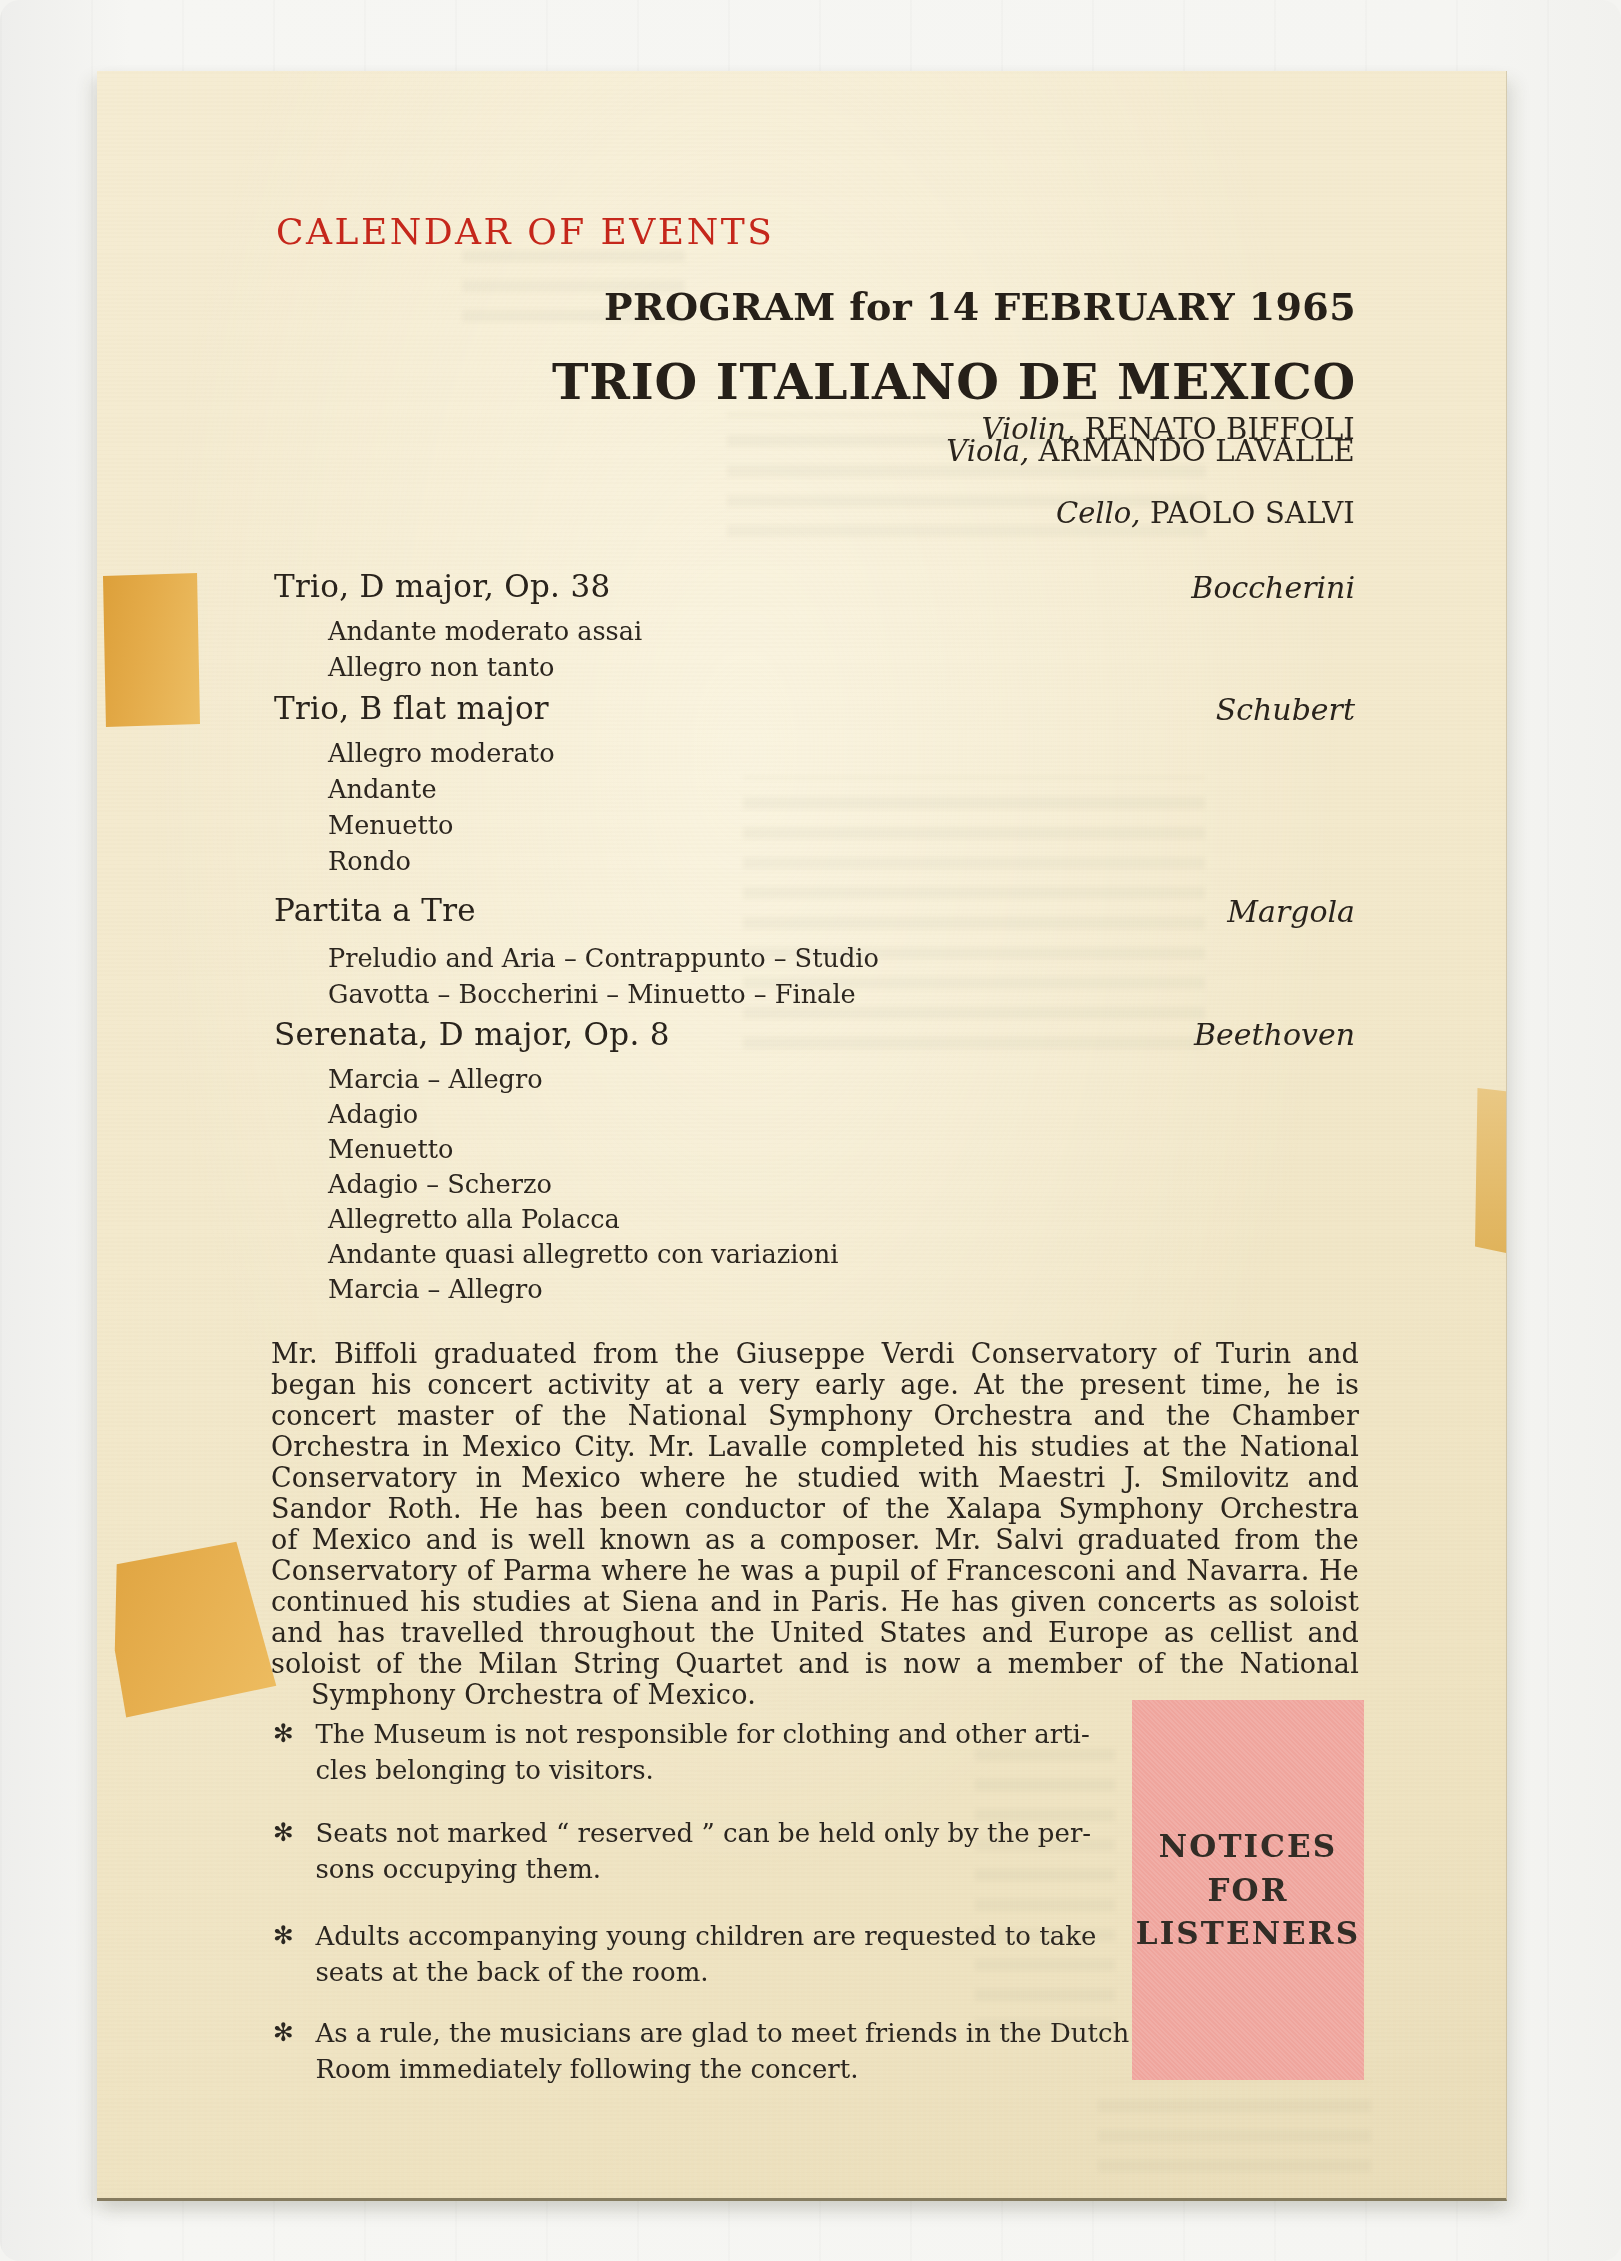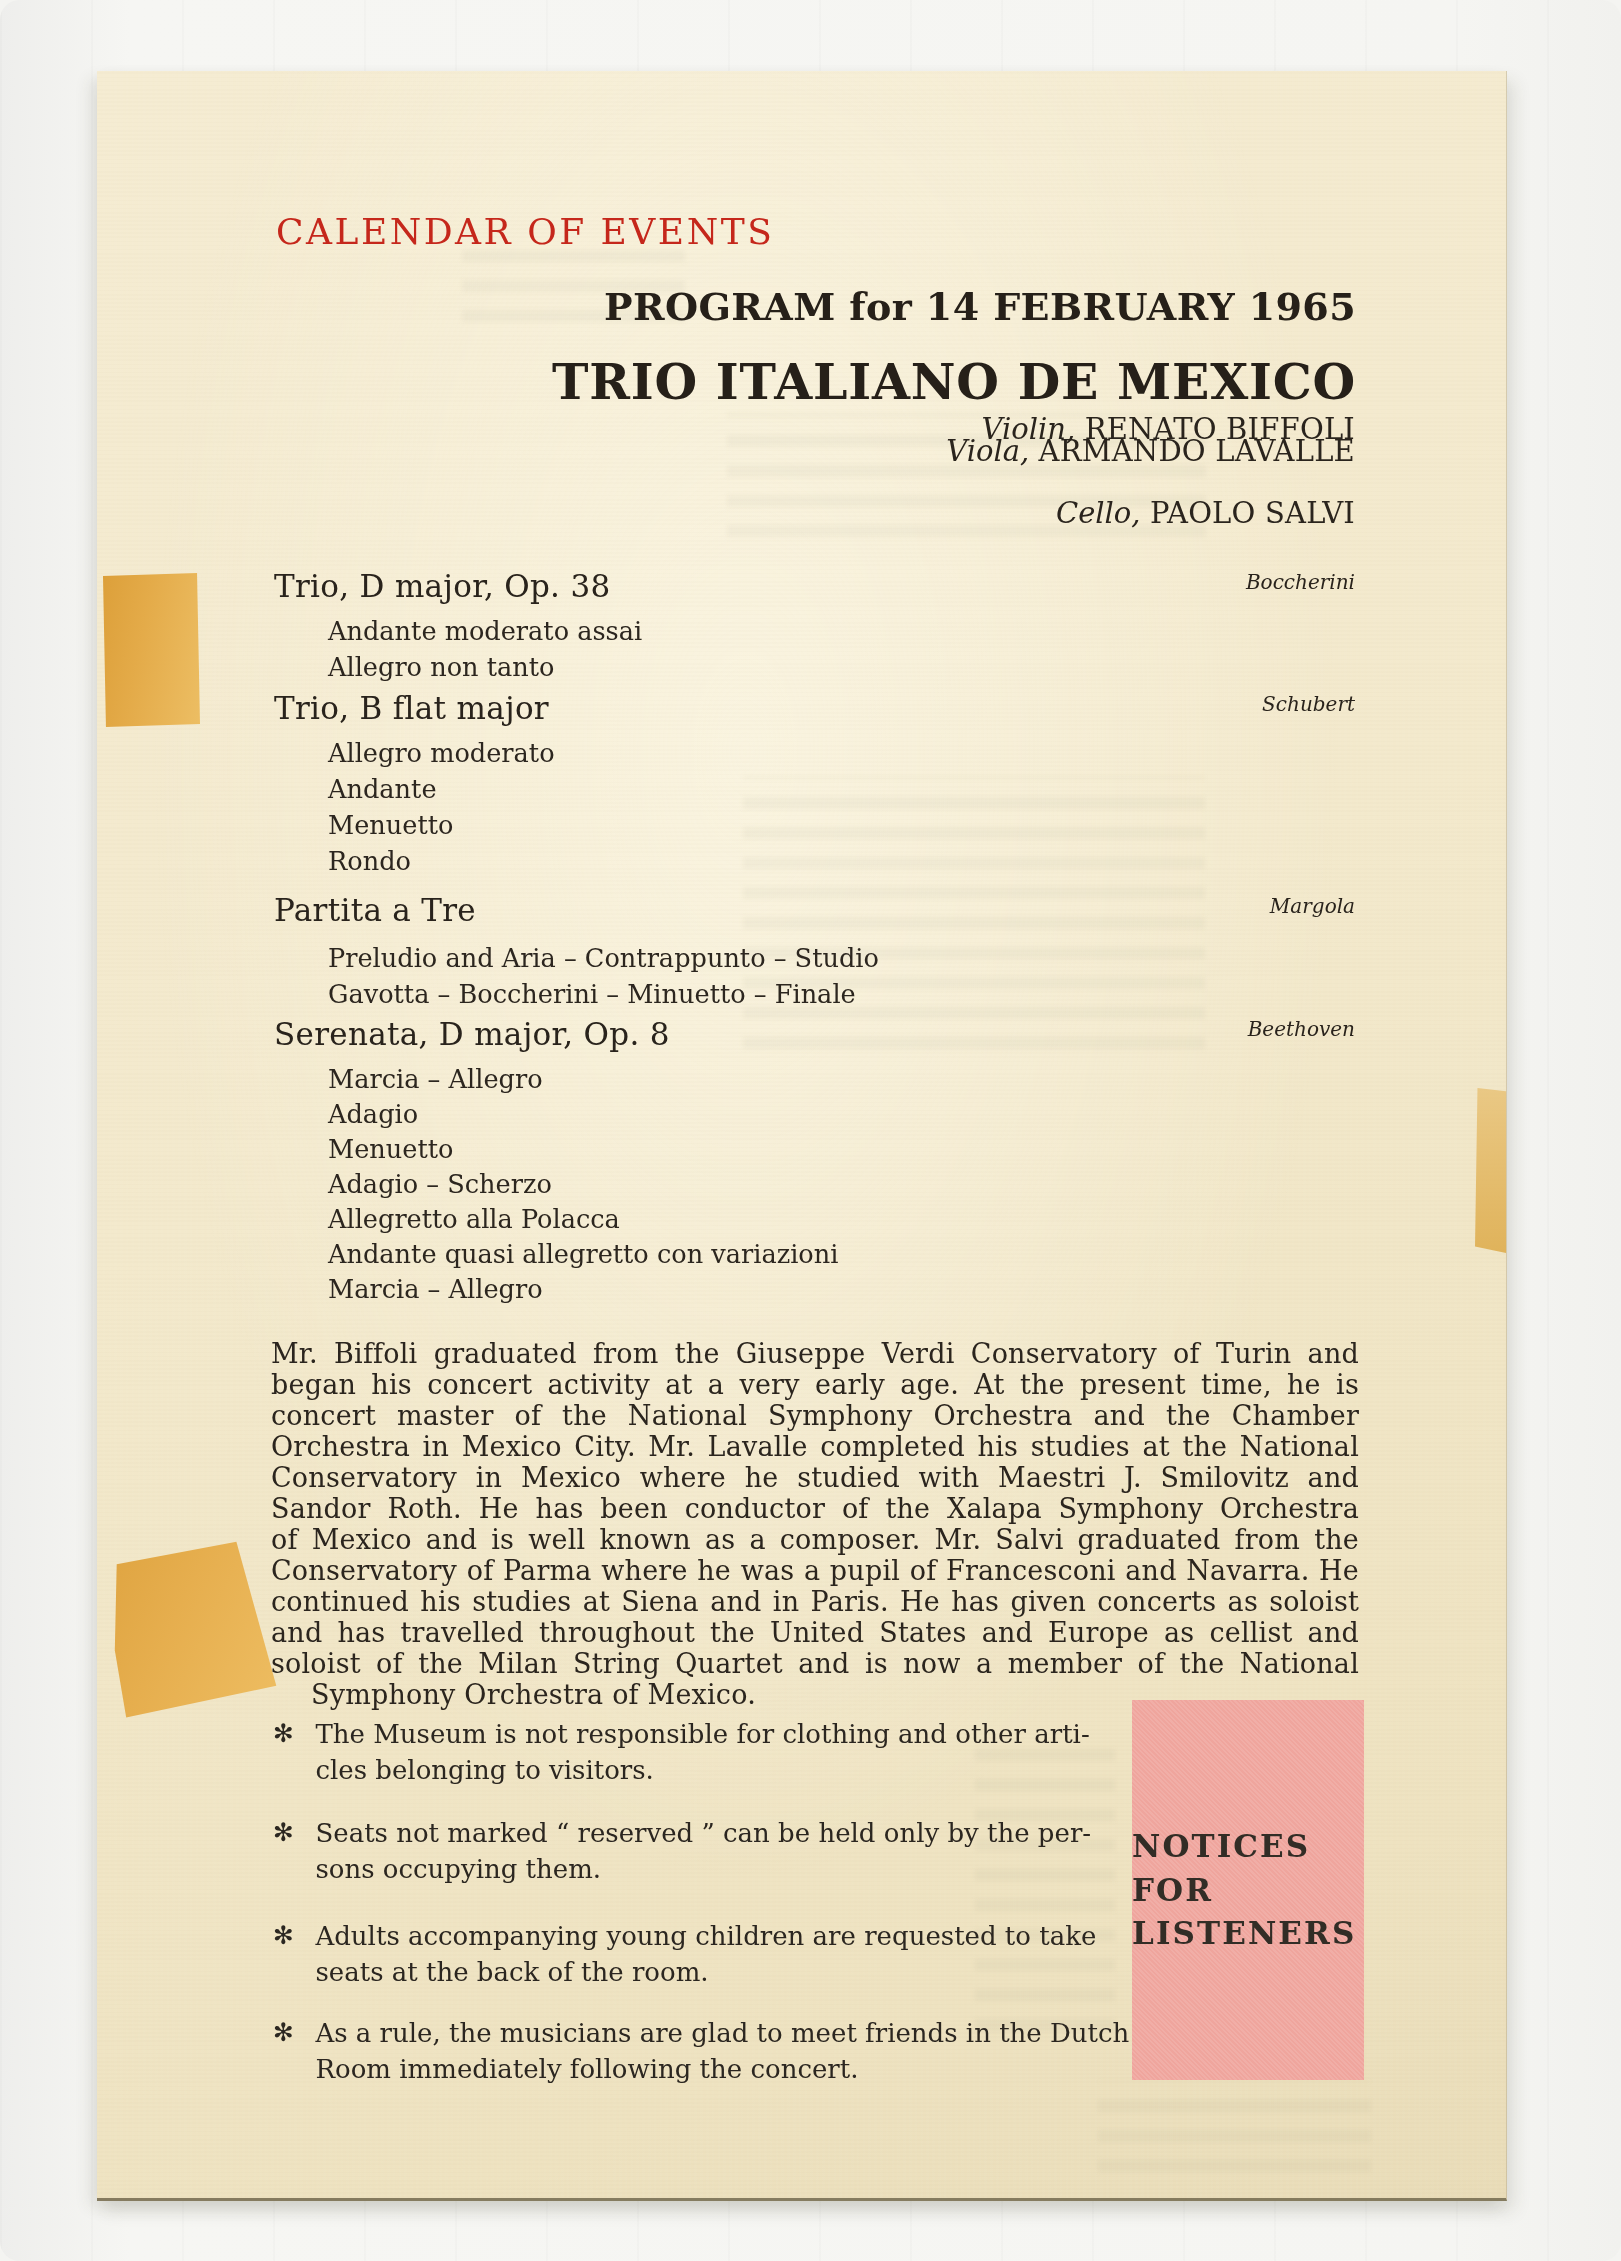--- a/index.html
+++ b/index.html
@@ -63,40 +63,40 @@
   }
   .hdr{right:265px;text-align:right;font-weight:bold;color:#262019;}
   #program-title{top:284px;font-size:38px;letter-spacing:0.4px;}
   #ensemble-name{top:353px;font-size:49px;letter-spacing:0.8px;}
   .performer{right:266px;text-align:right;font-size:29px;letter-spacing:0.2px;color:#2a241d;}
   .performer .role{font-style:italic;letter-spacing:0;}
   #performer-1{top:412px;} #performer-2{top:434px;} #performer-3{top:496px;}
   .work-title{left:274px;font-size:31px;letter-spacing:0.3px;color:#29231c;}
   .movements{left:328px;font-size:25.6px;line-height:36px;color:#2c261f;}
   .movements.tight{line-height:35px;}
-  .composer{right:266px;text-align:right;font-style:italic;font-size:20px;color:#29231c;}
+  .composer{right:266px;text-align:right;font-style:italic;font-size:30px;color:#29231c;}
   
   #biography{left:271px;top:1338px;width:1088px;font-size:27px;line-height:31px;color:#2b251e;}
   #biography .bline{display:block;text-align:justify;text-align-last:justify;letter-spacing:0.2px;}
   #biography .bline.last{text-align-last:left;margin-left:40px;}
   
   .notice{position:absolute;left:273px;display:flex;align-items:flex-start;}
   .notice .bullet{
     font-family:"DejaVu Sans","Liberation Sans",sans-serif;
     font-size:25px;line-height:36px;color:#2b2721;margin-right:21.5px;flex:none;
   }
   .notice .nlines{font-size:26px;line-height:36px;color:#2b2620;font-weight:500;}
   .notice .nline{display:block;}
   #notice-1{top:1716px;} #notice-2{top:1815px;} #notice-3{top:1918px;} #notice-4{top:2015px;}
   
   #notices-box{
     position:absolute;left:1132px;top:1700px;width:232px;height:380px;
     background:var(--pink-box,#efa59d);
     background-image:repeating-linear-gradient(45deg, rgba(255,255,255,0.10) 0 1.7px, transparent 1.7px 3.3px);
-    display:flex;flex-direction:column;justify-content:center;
+    display:flex;flex-direction:column;justify-content:center;align-items:center;
     row-gap:10.7px;
   }
   #notices-box .pline{
     font-size:31px;font-weight:bold;letter-spacing:2.1px;color:#322d26;line-height:33px;
   }
 </style>
 </head>
 <body>
 
 <div id="stage">

